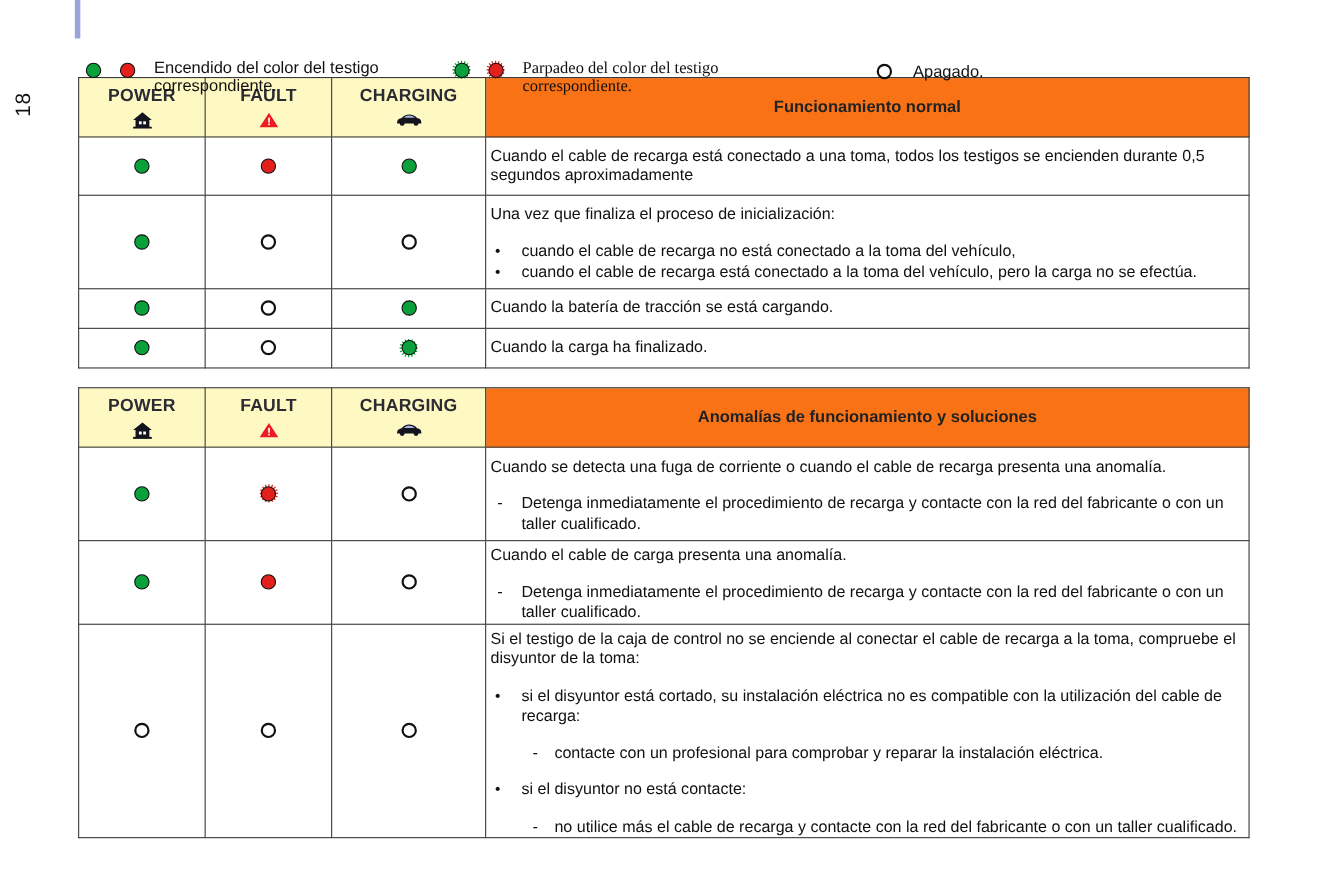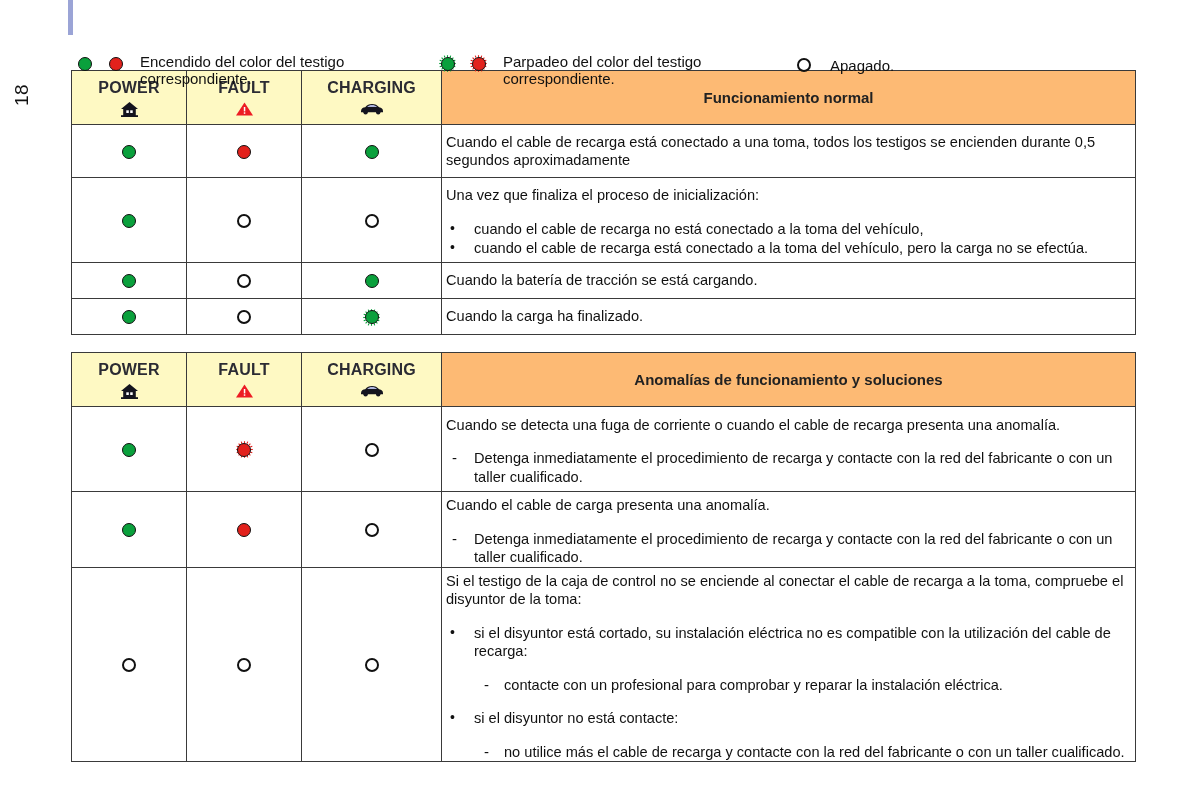--- a/index.html
+++ b/index.html
@@ -63,21 +63,21 @@
     height: 44px;
     margin-top: 14px;
   }
   .legend-group {
     position: absolute;
     display: flex;
     align-items: flex-start;
     margin-top: 40px;
   }
   .legend-group.g1 { left: 5px;   top: 0; }
-  .legend-group.g2 { left: 368px; top: 0; }
+  .legend-group.g2 { left: 340px; top: 0; font-family: Liberation Serif, serif; }
   .legend-group.g3 { left: 725px; top: 2px; }
 
   .legend-lamps {
     display: flex;
     align-items: center;
     gap: 14px;
     padding-top: 1px;
   }
   .legend-text {
     margin-left: 16px;
@@ -150,21 +150,21 @@
     color: #2b2b33;
     letter-spacing: 0.2px;
     line-height: 19px;
   }
   .hdr-icon {
     margin-top: 4px;
     height: 17px;
     line-height: 17px;
   }
   .hdr-desc {
-    background: #fdba74;
+    background: #f97316;
     padding: 8px 10px 8px 11px;
     font-size: 15px;
     color: #222;
     vertical-align: middle;
   }
 
   .lamp-cell {
     text-align: center;
     vertical-align: middle;
   }

